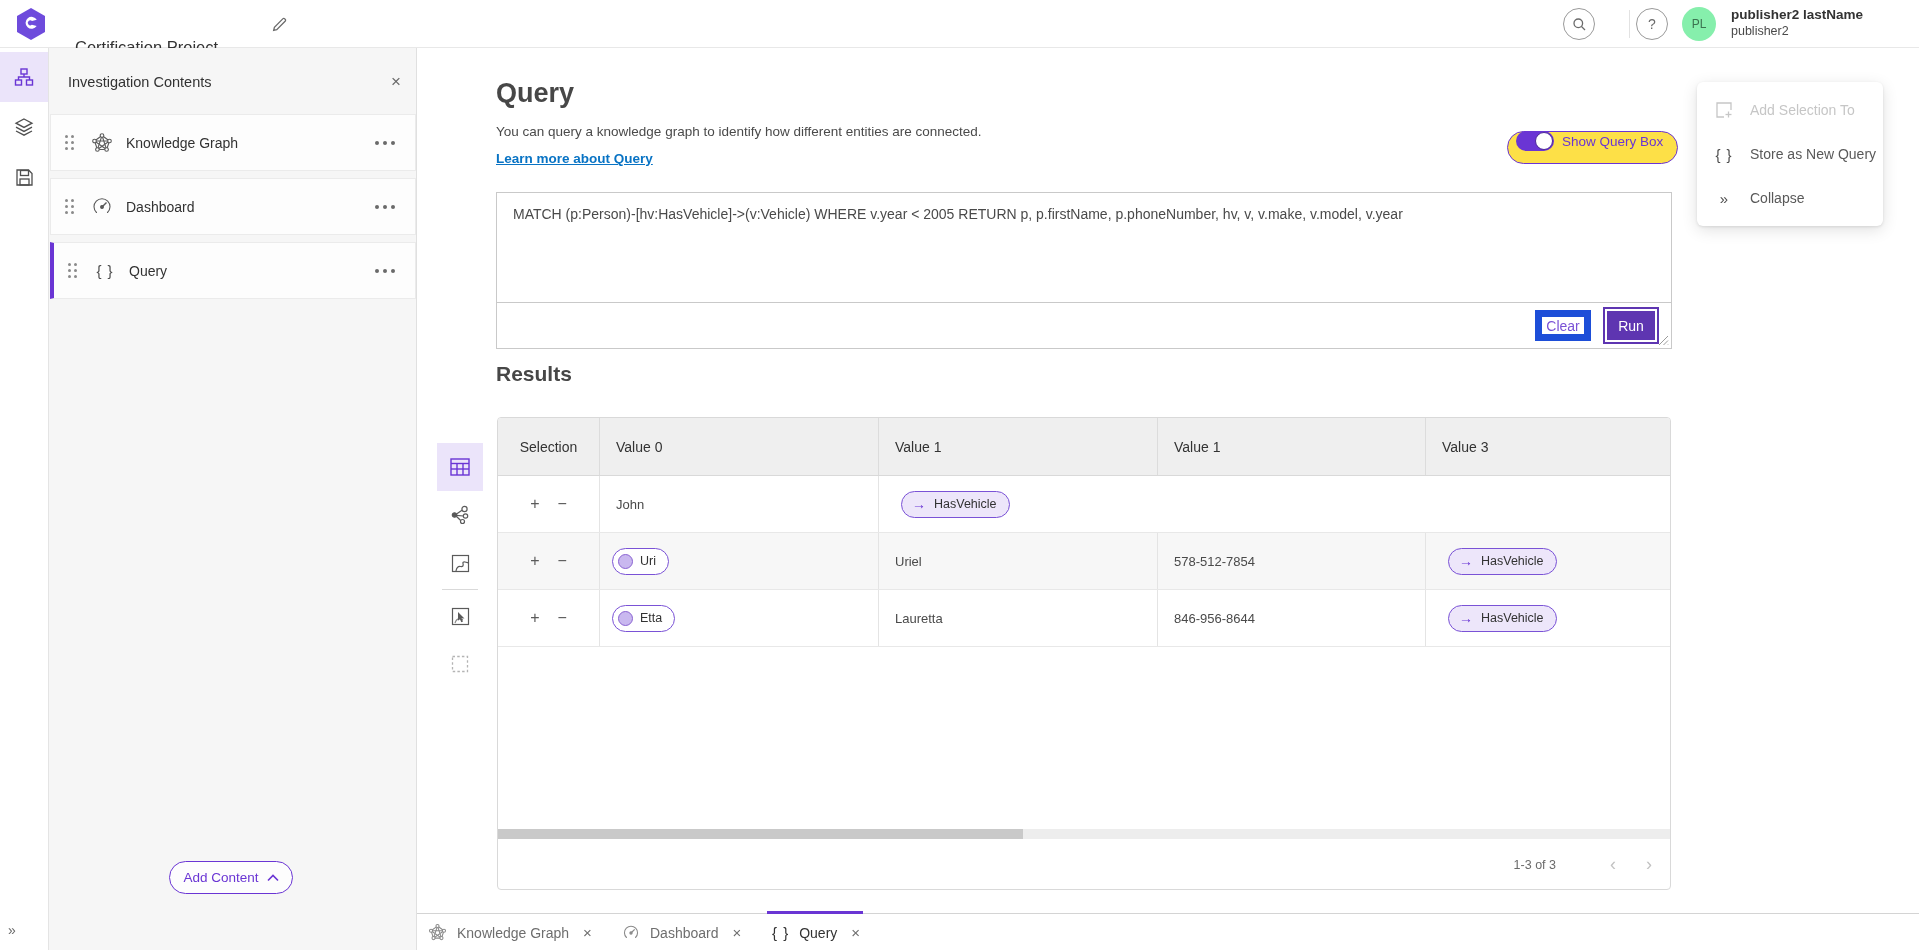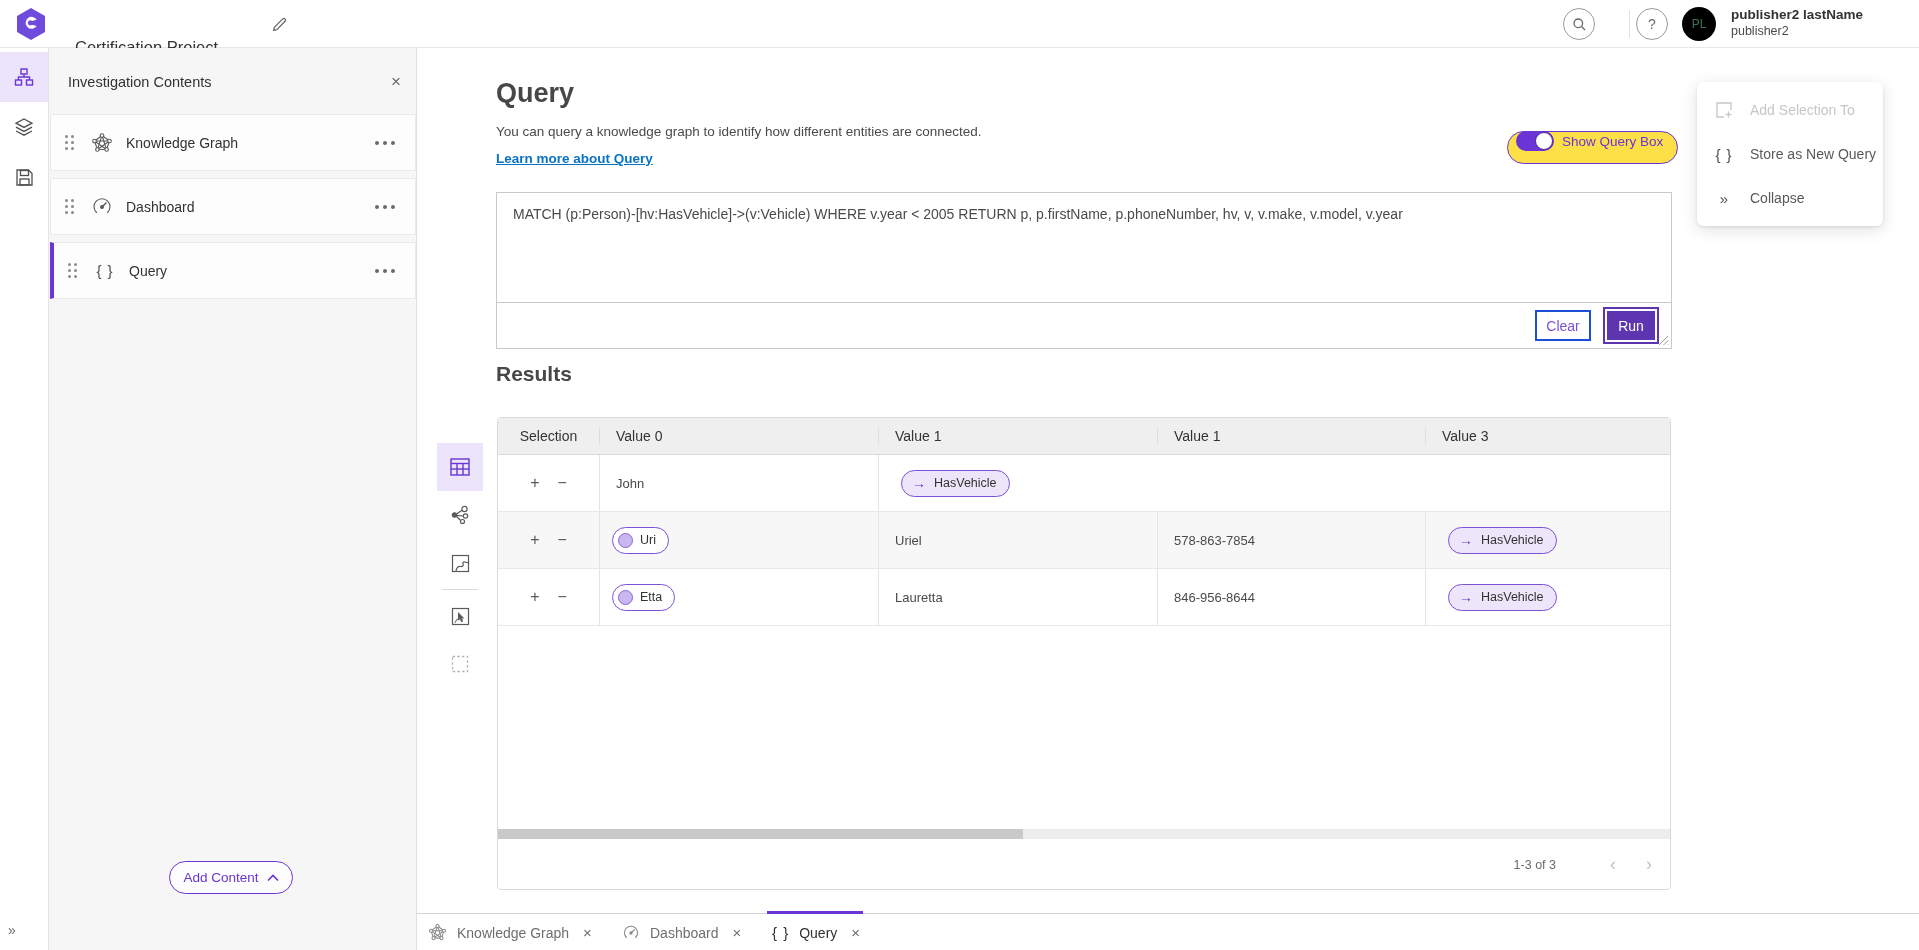--- a/index.html
+++ b/index.html
@@ -9,21 +9,21 @@
 
   
   .header { left:0; top:0; width:1919px; height:48px; background:#fff; border-bottom:1px solid #e8e8e8; }
   .logo { left:15px; top:7px; width:32px; height:34px; }
   .app-title { left:75px; top:14px; font-size:16.5px; color:#323232;margin-top:24px; }
   .edit-btn { left:266px; top:11px; width:26px; height:26px; display:flex; align-items:center; justify-content:center; cursor:pointer; }
   .circle-btn { width:32px; height:32px; border:1px solid #9a9a9a; border-radius:50%; display:flex; align-items:center; justify-content:center; color:#6a6a6a; background:#fff; cursor:pointer; }
   .search-btn { left:1563px; top:8px; }
   .hdr-divider { left:1629px; top:10px; width:1px; height:28px; background:#e2e2e2; }
   .help-btn { left:1636px; top:8px; font-size:14px; }
-  .avatar { left:1682px; top:7px; width:34px; height:34px; border-radius:50%; background:#000000; color:#3c7350; display:flex; align-items:center; justify-content:center; font-size:12px; font-weight:normal; cursor:pointer; }
+  .avatar { left:1682px; top:7px; width:34px; height:34px; border-radius:50%; background:#86efac; color:#3c7350; display:flex; align-items:center; justify-content:center; font-size:12px; font-weight:normal; cursor:pointer; }
   .user-block { left:1731px; top:7px; line-height:1.25; cursor:pointer; }
   .user-name { font-size:13.5px; font-weight:bold; color:#323232; }
   .user-org { font-size:12.5px; color:#4a4a4a; }
 
   
   .rail { left:0; top:48px; width:49px; height:902px; background:#fff; border-right:1px solid #e4e4e4; }
   .rail-btn { width:48px; height:50px; display:flex; align-items:center; justify-content:center; color:#4f4f4f; cursor:pointer; }
   .rail-btn.sel { background:#ebe4fa; color:#6a35d4; }
   .rail-expand { left:8px; bottom:12px; color:#6a6a6a; font-size:14px; letter-spacing:-1px; cursor:pointer; }
 
@@ -48,34 +48,34 @@
   .q-link { left:496px; top:151px; font-size:13.5px; font-weight:bold; color:#0873c4; text-decoration:underline; cursor:pointer; }
   .toggle-pill { left:1507px; top:131px; height:33px; padding:0 14px 13px 8px; border:1.5px solid #6a35d4; border-radius:17px; display:flex; align-items:center; gap:8px; background:#fde047; cursor:pointer; }
   .toggle-track { width:38px; height:20px; border-radius:10px; background:#6a35d4; position:relative; }
   .toggle-knob { position:absolute; right:1px; top:1px; width:18px; height:18px; border-radius:50%; background:#fff; border:1.5px solid #4c2798; }
   .toggle-label { font-size:13.5px; color:#6a35d4; }
 
   .query-card { left:496px; top:192px; width:1176px; background:#fff; border:1px solid #c9c9c9; }
   .query-box { position:relative; height:110px; border-bottom:1px solid #c9c9c9; padding:13px 16px; font-size:14px; color:#4a4a4a; cursor:text; }
   .resize-grip { position:absolute; right:2px; bottom:2px; cursor:nwse-resize; }
   .query-actions { height:45px; display:flex; align-items:center; justify-content:flex-end; gap:12px; padding-right:12px; }
-  .btn-clear { width:56px; height:31px; border:2px solid #1d4ed8; background:#fff; color:#7a52d6; font-size:14px; font-family:inherit; cursor:pointer; }
+  .btn-clear { width:56px; height:31px; border:7px solid #1d4ed8; background:#fff; color:#7a52d6; font-size:14px; font-family:inherit; cursor:pointer; }
   .btn-run-ring { border:2px solid #5e35b1; padding:2px; background:#fff; cursor:pointer; }
   .btn-run { width:48px; height:29px; background:#5e35b1; color:#fff; border:none; font-size:14px; font-family:inherit; cursor:pointer; }
 
   
   .r-heading { left:496px; top:362px; font-size:21px; font-weight:bold; color:#474747; }
   .tool-col { left:437px; top:443px; width:46px; }
   .tool-btn { width:46px; height:48px; display:flex; align-items:center; justify-content:center; color:#5a5a5a; cursor:pointer; }
   .tool-btn.sel { background:#ebe4fa; color:#6a35d4; }
   .tool-div { width:36px; height:1px; background:#d9d9d9; margin:2px auto; }
   .tool-btn.disabled { opacity:.45; cursor:default; }
 
   .table-card { left:497px; top:417px; width:1174px; height:473px; border:1px solid #d9d9d9; border-radius:4px; background:#fff; overflow:hidden; }
-  .thead { display:flex; height:37px; background:#efefef; border-bottom:1px solid #d9d9d9;align-items:center; }
+  .thead { display:flex; height:58px; background:#efefef; border-bottom:1px solid #d9d9d9; }
   .th { display:flex; align-items:center; font-size:14px; color:#333; border-right:1px solid #dcdcdc; padding-left:16px; }
   .th:last-child { border-right:none; }
   .c0 { width:102px; justify-content:center; padding-left:0; }
   .c1 { width:279px; }
   .c2 { width:279px; }
   .c3 { width:268px; }
   .c4 { width:246px; flex:1; }
   .trow { display:flex; height:57px; border-bottom:1px solid #e8e8e8; background:#fff; }
   .trow.alt { background:#f7f7f7; }
   .td { display:flex; align-items:center; font-size:13px; color:#4a4a4a; border-right:1px solid #e4e4e4; padding-left:16px; }
@@ -355,21 +355,21 @@
         <span class="sel-op">+</span>
         <span class="sel-op">−</span>
       </div>
       <div class="td c1">
         <span class="entity-pill">
           <span class="entity-dot"></span>
           <span class="pill-label">Uri</span>
         </span>
       </div>
       <div class="td c2">Uriel</div>
-      <div class="td c3">578-863-7854</div>
+      <div class="td c3">578-512-7854</div>
       <div class="td c4">
         <span class="rel-pill">
           <span class="rel-arrow">→</span>
           <span class="pill-label">HasVehicle</span>
         </span>
       </div>
     </div>
 
     <div class="trow">
       <div class="td c0 sel-cell">

